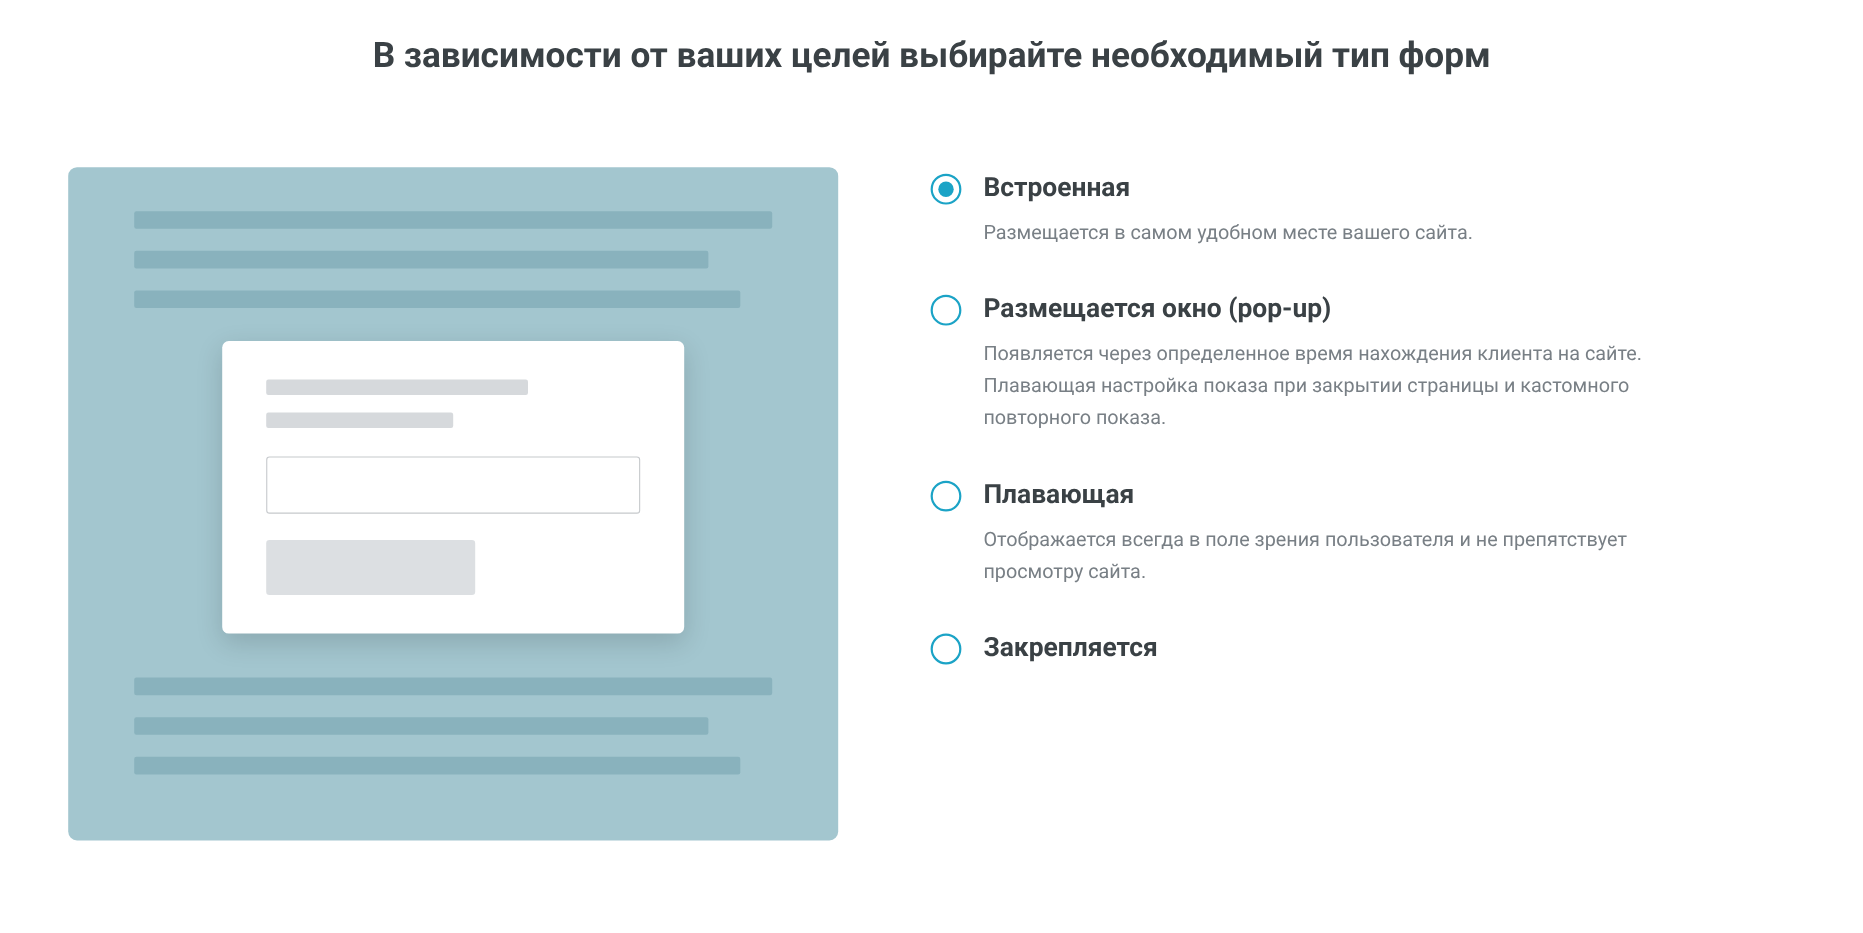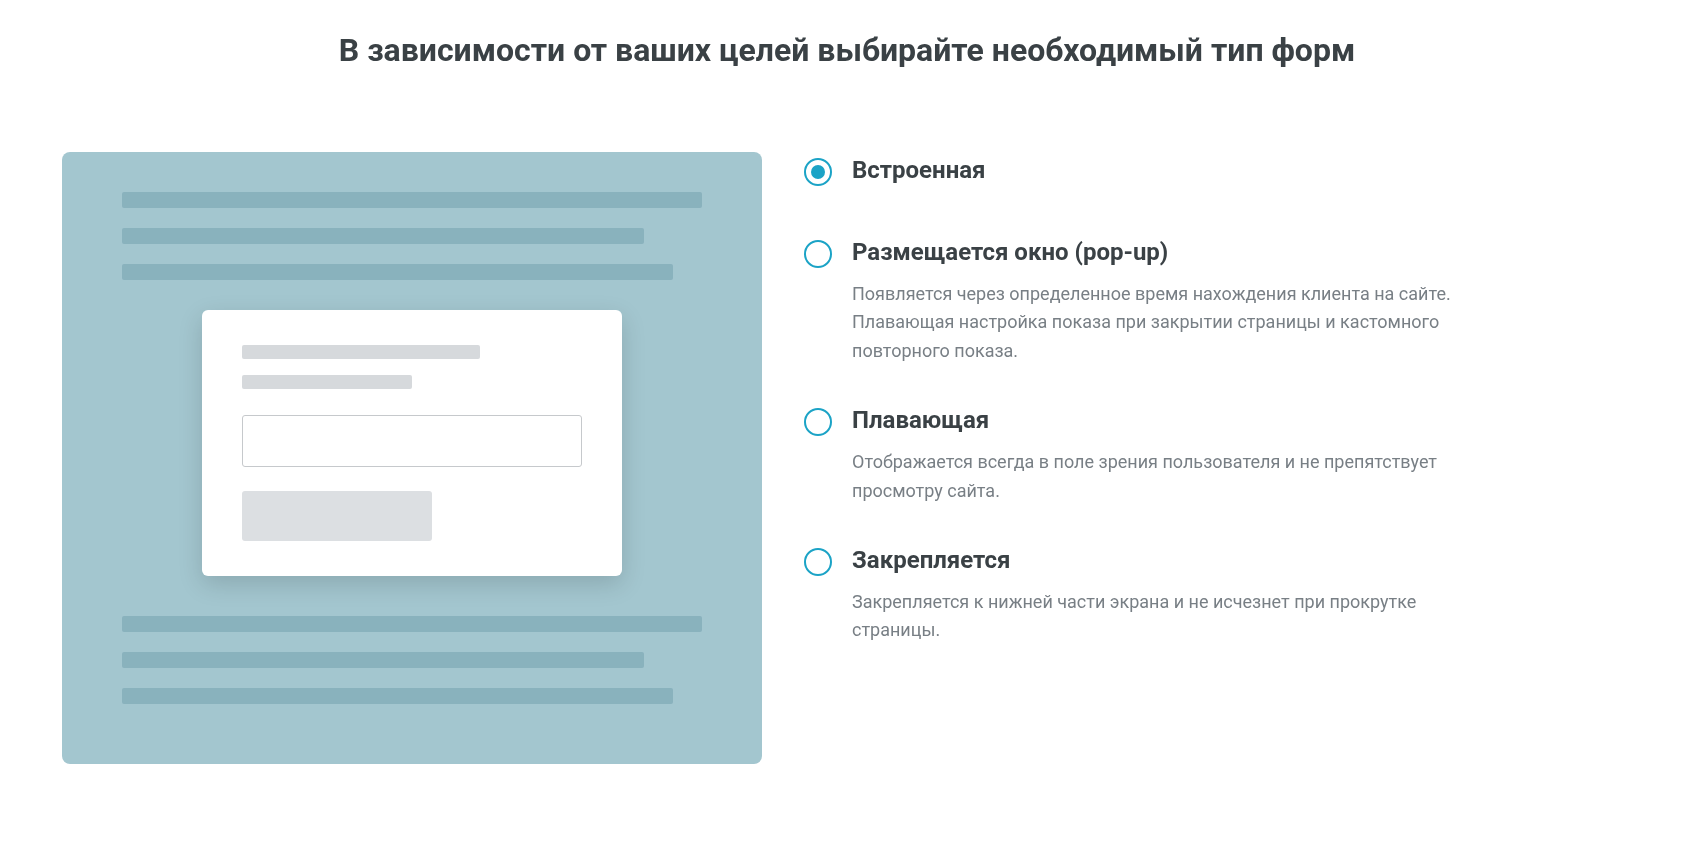--- a/index.html
+++ b/index.html
@@ -24,21 +24,21 @@
       font-weight: 700;
       color: #3a4145;
       margin-bottom: 80px;
       line-height: 1.3;
       max-width: 1400px;
       margin-left: auto;
       margin-right: auto;
     }
     .content {
       display: flex;
-      gap: 42px;
+      gap: 84px;
       align-items: flex-start;
       max-width: 1570px;
       margin: 0 auto;
     }
     .preview {
       background: #a3c6cf;
       border-radius: 8px;
       padding: 40px 60px 40px;
       width: 700px;
       flex-shrink: 0;
@@ -150,20 +150,21 @@
       <div class="preview-line w1"></div>
       <div class="preview-line w2"></div>
       <div class="preview-line w3"></div>
     </div>
 
     <div class="options">
       <div class="option">
         <div class="radio selected"></div>
         <div class="option-content">
           <div class="option-title">Встроенная</div>
+          <div class="option-desc">Размещается в самом удобном месте вашего сайта.</div>
         </div>
       </div>
 
       <div class="option">
         <div class="radio"></div>
         <div class="option-content">
           <div class="option-title">Размещается окно (pop-up)</div>
           <div class="option-desc">Появляется через определенное время нахождения клиента на сайте. Плавающая настройка показа при закрытии страницы и кастомного повторного показа.</div>
         </div>
       </div>
@@ -173,18 +174,17 @@
         <div class="option-content">
           <div class="option-title">Плавающая</div>
           <div class="option-desc">Отображается всегда в поле зрения пользователя и не препятствует просмотру сайта.</div>
         </div>
       </div>
 
       <div class="option">
         <div class="radio"></div>
         <div class="option-content">
           <div class="option-title">Закрепляется</div>
-          <div class="option-desc">Закрепляется к нижней части экрана и не исчезнет при прокрутке страницы.</div>
         </div>
       </div>
     </div>
   </div>
 </div>
 
 </body></html>

